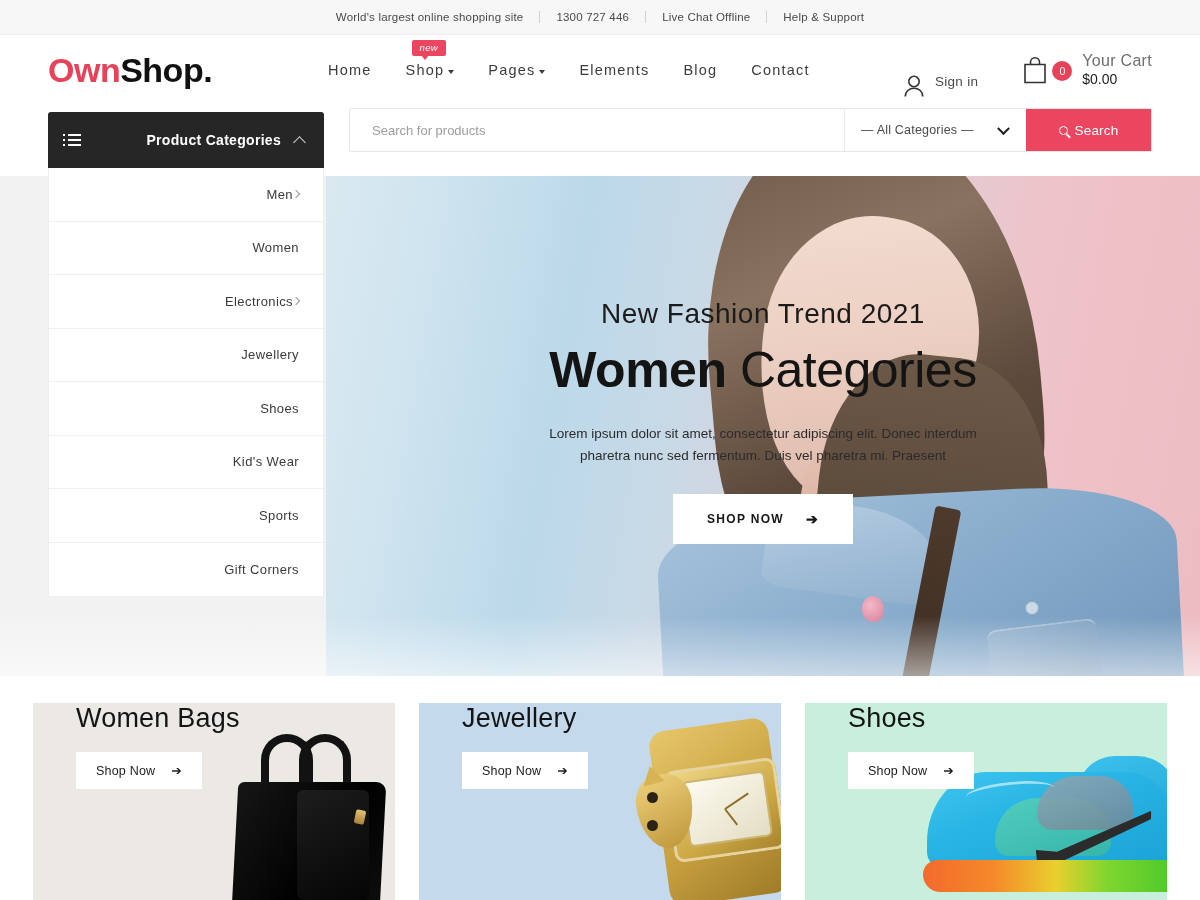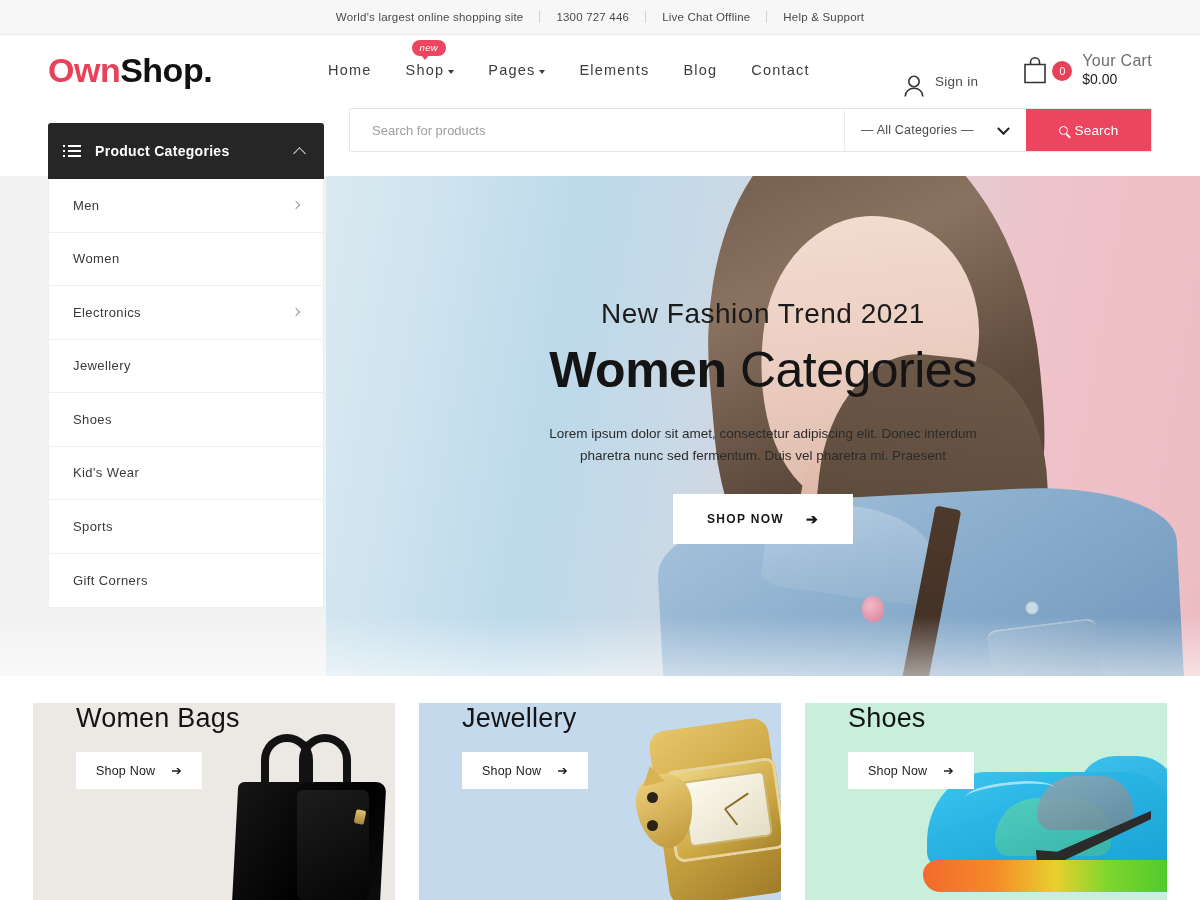--- a/index.html
+++ b/index.html
@@ -39,21 +39,21 @@
     text-decoration:none; position:relative; white-space:nowrap;
     display:flex; align-items:center; gap:4px;
   }
   .caret{
     width:0;height:0;border-left:3.5px solid transparent;border-right:3.5px solid transparent;
     border-top:4.5px solid #3c3c3c; display:inline-block; margin-top:3px;
   }
   .newbadge{
     position:absolute; top:-22px; left:6px;
     background:#ec4560; color:#fff; font-size:9.5px; font-style:italic;
-    padding:2px 8px 3px; border-radius:8px; letter-spacing:.3px; line-height:1.2;
+    padding:2px 8px 3px; border-radius:2px; letter-spacing:.3px; line-height:1.2;
   }
   .newbadge:after{
     content:""; position:absolute; bottom:-4px; left:9px;
     width:0;height:0;border-left:4px solid transparent;border-right:4px solid transparent;
     border-top:5px solid #ec4560;
   }
 
   .header-right{ margin-left:auto; display:flex; align-items:center; gap:44px; }
   .signin{ display:flex; gap:10px; text-decoration:none;margin-top:31px; }
   .signin span{ font-size:13.5px; color:#4a4a4a; letter-spacing:.3px; }
@@ -63,22 +63,23 @@
     font-size:10.5px; display:flex;align-items:center;justify-content:center;
     margin-left:-4px; margin-top:2px;
   }
   .cart-text{ line-height:1.25; margin-left:2px; }
   .cart-label{ font-size:16px; color:#6e6e6e; letter-spacing:.3px; display:block; }
   .cart-price{ font-size:14px; color:#222; display:block; }
 
   
   .midrow{ position:relative; height:72px; background:#fff; }
   .catbox{
-    position:absolute; left:48px; top:18px; width:276px;
+    position:absolute; left:48px; top:7px; width:276px;
     z-index:40;
+    text-align:right;
   }
   .cathead{
     height:56px; background:#262626; color:#fff; border-radius:3px 3px 0 0;
     display:flex; align-items:center; padding:0 20px; gap:14px;
   }
   .listicon{ display:flex; flex-direction:column; gap:3px; }
   .listicon i{ display:block; width:13px; height:2px; background:#fff; position:relative; }
   .listicon i:before{ content:""; position:absolute; left:-5px; top:0; width:2px;height:2px;background:#fff; }
   .cathead-title{ font-size:14px; letter-spacing:.3px; flex:1; font-weight:600; }
   .chev-up{

